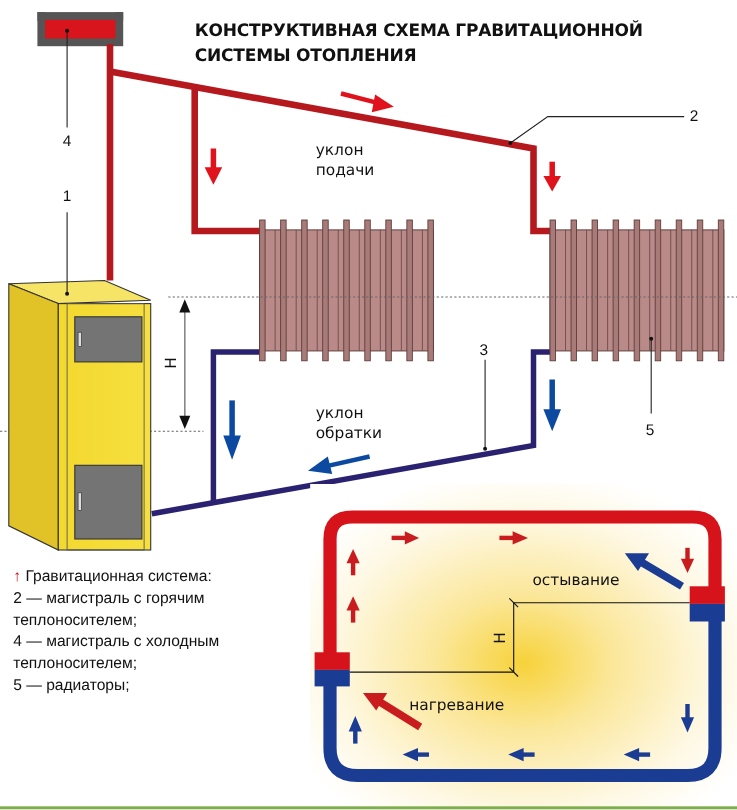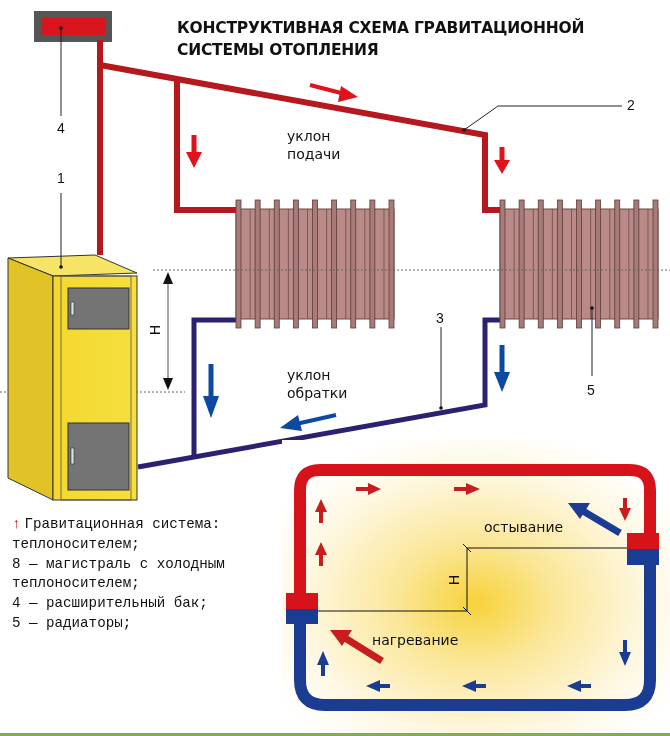--- a/index.html
+++ b/index.html
@@ -1,21 +1,21 @@
 <!DOCTYPE html>
 <html><head>
 <meta charset="utf-8">
 <style>
   html, body { margin: 0; padding: 0; background: #ffffff; }
   body { width: 670px; height: 736px; position: relative; overflow: hidden; font-family: "DejaVu Sans", sans-serif; }
   #stage { position: absolute; left: 0; top: 0; width: 670px; height: 736px; }
   .title { font-family: "DejaVu Sans", sans-serif; font-weight: bold; font-size: 15.5px; fill: #111; letter-spacing: -0.2px; }
   .lbl { font-family: "DejaVu Sans", sans-serif; font-size: 14px; fill: #111; }
   .num { font-family: "Liberation Sans", sans-serif; font-size: 14px; fill: #111; }
-  .legend { position: absolute; left: 12px; top: 515px; width: 280px; font-family: Liberation Mono, monospace; font-size: 14.2px; line-height: 19.8px; color: #111; }
+  .legend { position: absolute; left: 12px; top: 515px; width: 280px; font-family: Liberation Sans, sans-serif; font-size: 14.2px; line-height: 19.8px; color: #111; }
   .legend .row { white-space: nowrap; }
   .legend .arrow { color: #c8171e; font-weight: bold; margin-right: 4px; }
   .bottom-line { position: absolute; left: 0; bottom: 0; width: 670px; height: 3px; background: #7fae4c; }
 </style>
 </head>
 <body>
 
 <svg id="stage" width="670" height="736" viewBox="0 0 670 736">
   <defs>
     <radialGradient id="glow" cx="0.5" cy="0.55" r="0.6">
@@ -255,20 +255,20 @@
 
     <text class="lbl" x="484" y="532">остывание</text>
     <text class="lbl" x="372" y="645">нагревание</text>
   </g>
 </svg>
 
 <div class="legend">
   <div class="row">
     <span class="arrow">↑</span><span>Гравитационная система:</span>
   </div>
+  <div class="row">2 — магистраль с горячим</div>
   <div class="row">теплоносителем;</div>
-  <div class="row">8 — магистраль с холодным</div>
+  <div class="row">4 — магистраль с холодным</div>
   <div class="row">теплоносителем;</div>
-  <div class="row">4 — расширительный бак;</div>
   <div class="row">5 — радиаторы;</div>
 </div>
 
 <div class="bottom-line"></div>
 
 </body></html>

